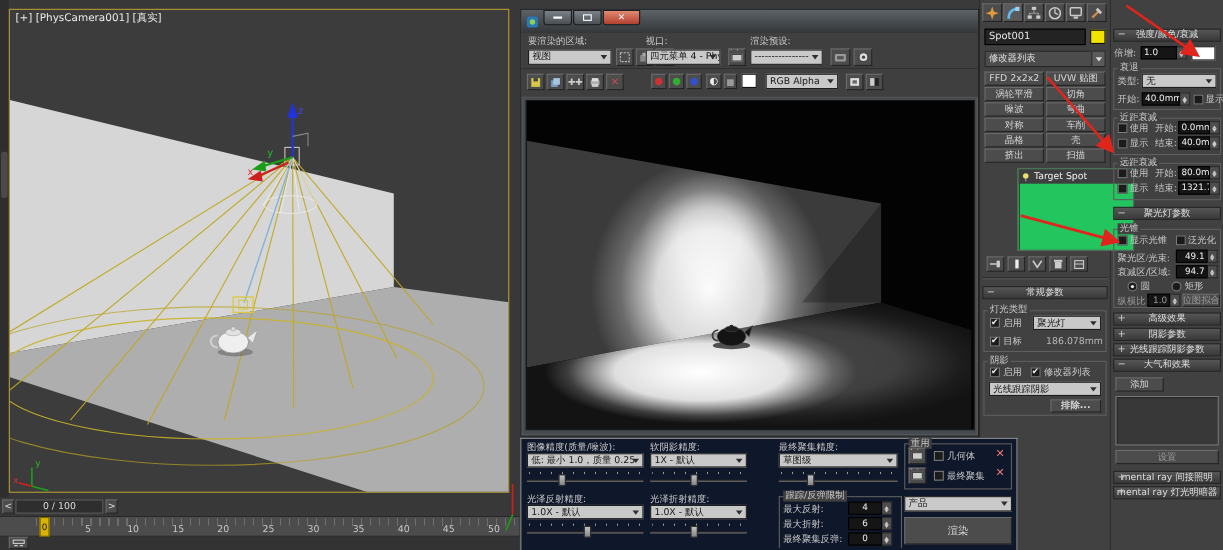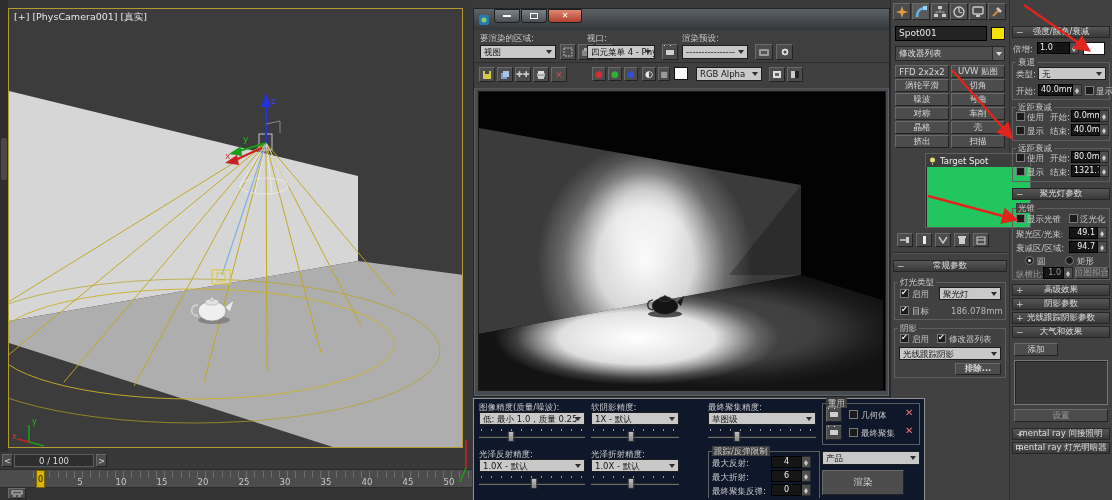--- a/index.html
+++ b/index.html
@@ -691,21 +691,21 @@
       <span class="t" style="left:38px;top:6px;">几何体</span>
       <span class="xbtn abs" style="left:82px;top:3px;">✕</span>
       <div class="b3 abs" style="left:3px;top:21px;width:16px;height:15px;">
           <span class="lock" style="position:static;"></span>
         </div>
       <span class="cb" style="left:26px;top:24px;"></span>
       <span class="t" style="left:38px;top:24px;">最终聚集</span>
       <span class="xbtn abs" style="left:82px;top:21px;">✕</span>
     </div>
     <div class="ddl" style="left:348px;top:52px;width:98px;height:14px;"><span>产品</span></div>
-    <div class="b3 abs" style="left:348px;top:71px;width:82px;height:25px;font-size:9.5px;font-family:Liberation Mono, monospace;">渲染</div>
+    <div class="b3 abs" style="left:348px;top:71px;width:98px;height:25px;font-size:9.5px;font-family:Liberation Mono, monospace;">渲染</div>
   </div>
 
   <svg class="abs" style="left:0;top:0;z-index:20;pointer-events:none;" width="1112" height="500">
     <defs>
       <marker id="ah" markerWidth="7" markerHeight="7" refX="5" refY="3.5" orient="auto">
         <path d="M0,0 L7,3.5 L0,7 Z" fill="#e0251c"></path>
       </marker>
     </defs>
     <line x1="1024" y1="5" x2="1087" y2="49" stroke="#e0251c" stroke-width="2.4" marker-end="url(#ah)"></line>
     <line x1="952" y1="70" x2="1010" y2="136" stroke="#e0251c" stroke-width="2.4" marker-end="url(#ah)"></line>

